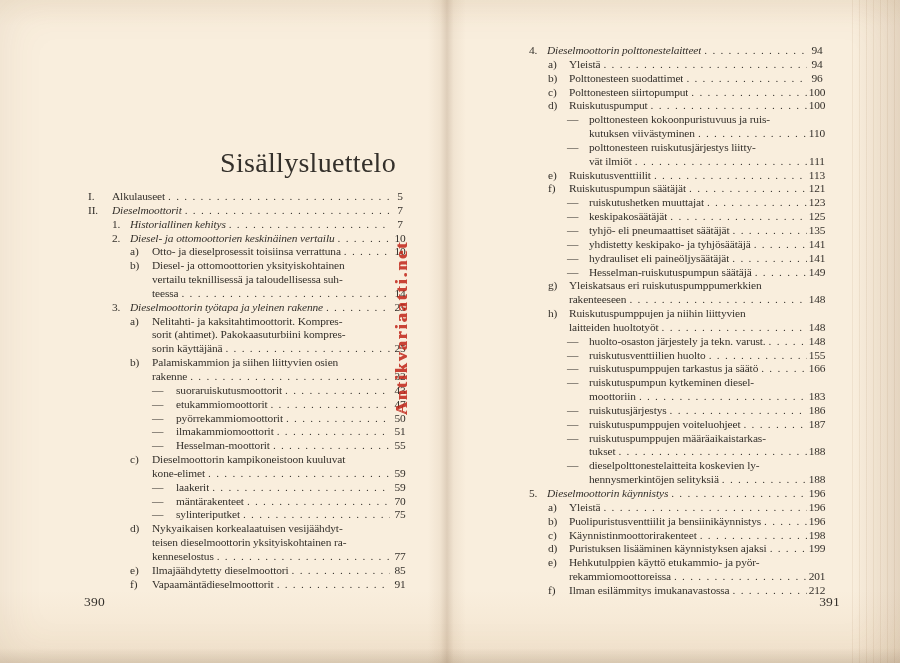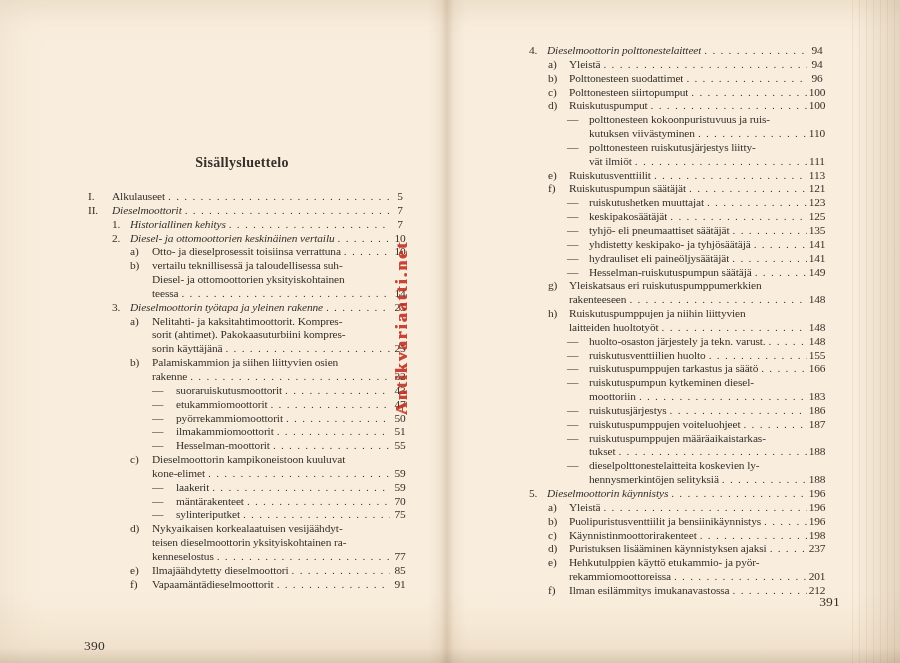--- a/index.html
+++ b/index.html
@@ -30,22 +30,22 @@
   }
 
   .page{
     position:absolute;color:var(--ink);
     font-size:11.4px;line-height:13.85px;letter-spacing:-.12px;
   }
   .page-left{left:88px;top:150px;width:322px;}
   .page-right{left:529px;top:44px;width:298px;}
 
   .title{
-    font-size:14px;line-height:26px;font-weight:bold;letter-spacing:.3px;
-    text-align:center;margin:0 14px 14px 0;color:var(--ink);
+    font-size:28px;line-height:26px;font-weight:normal;letter-spacing:.3px;
+    text-align:right;margin:0 14px 14px 0;color:var(--ink);
   }
 
   .entry{display:flex;}
   .pfx{flex:0 0 auto;white-space:nowrap;}
   .lvl0{padding-left:0;}   .lvl0 .pfx{width:24px;}
   .lvl1{padding-left:24px;}.lvl1 .pfx{width:18px;}
   .lvl2{padding-left:42px;}.lvl2 .pfx{width:22px;}
   .lvl3{padding-left:64px;}.lvl3 .pfx{width:24px;}
   .page-right .lvl1{padding-left:0;}
   .page-right .lvl2{padding-left:19px;}.page-right .lvl2 .pfx{width:21px;}
@@ -57,21 +57,21 @@
   .txt{white-space:nowrap;overflow:hidden;flex:0 1 auto;}
   .dots{flex:1 1 4px;min-width:4px;overflow:hidden;white-space:nowrap;padding-left:3px;color:var(--ink);}
   .dots::after{
     content:". . . . . . . . . . . . . . . . . . . . . . . . . . . . . . . . . . . . . . . . . . . . . . . . . . . . . . . . . . . .";
     letter-spacing:1.2px;
   }
   .pg{flex:0 0 20px;text-align:center;white-space:nowrap;}
   .it .txt,.it .mid{font-style:italic;}
 
   .folio{position:absolute;font-size:13.5px;line-height:14px;color:var(--ink);letter-spacing:.2px;}
-  .folio-left{left:84px;top:595px;margin-top:44px;}
+  .folio-left{left:84px;top:595px;}
   .folio-right{right:60px;top:595px;}
 
   .watermark{
     position:absolute;left:401px;top:328px;
     transform:translate(-50%,-50%) rotate(-90deg);
     font-weight:bold;font-size:17.5px;letter-spacing:2.2px;white-space:nowrap;
     color:var(--wm);opacity:.85;text-shadow:.8px 0 0 var(--wm);
   }
 </style>
 </head>
@@ -131,22 +131,22 @@
             <div class="last">
               <span class="txt">Otto- ja dieselprosessit toisiinsa verrattuna</span>
               <span class="dots"></span>
               <span class="pg">10</span>
             </div>
           </div>
         </div>
         <div class="entry lvl2">
           <span class="pfx">b)</span>
           <div class="body">
+            <div class="mid">Diesel- ja ottomoottorien yksityiskohtainen</div>
             <div class="mid">vertailu teknillisessä ja taloudellisessa suh-</div>
-            <div class="mid">Diesel- ja ottomoottorien yksityiskohtainen</div>
             <div class="last">
               <span class="txt">teessa</span>
               <span class="dots"></span>
               <span class="pg">14</span>
             </div>
           </div>
         </div>
         <div class="entry lvl1 it">
           <span class="pfx">3.</span>
           <div class="body">
@@ -604,21 +604,21 @@
               <span class="pg">198</span>
             </div>
           </div>
         </div>
         <div class="entry lvl2">
           <span class="pfx">d)</span>
           <div class="body">
             <div class="last">
               <span class="txt">Puristuksen lisääminen käynnistyksen ajaksi</span>
               <span class="dots"></span>
-              <span class="pg">237</span>
+              <span class="pg">199</span>
             </div>
           </div>
         </div>
         <div class="entry lvl2">
           <span class="pfx">e)</span>
           <div class="body">
             <div class="mid">Hehkutulppien käyttö etukammio- ja pyör-</div>
             <div class="last">
               <span class="txt">rekammiomoottoreissa</span>
               <span class="dots"></span>

